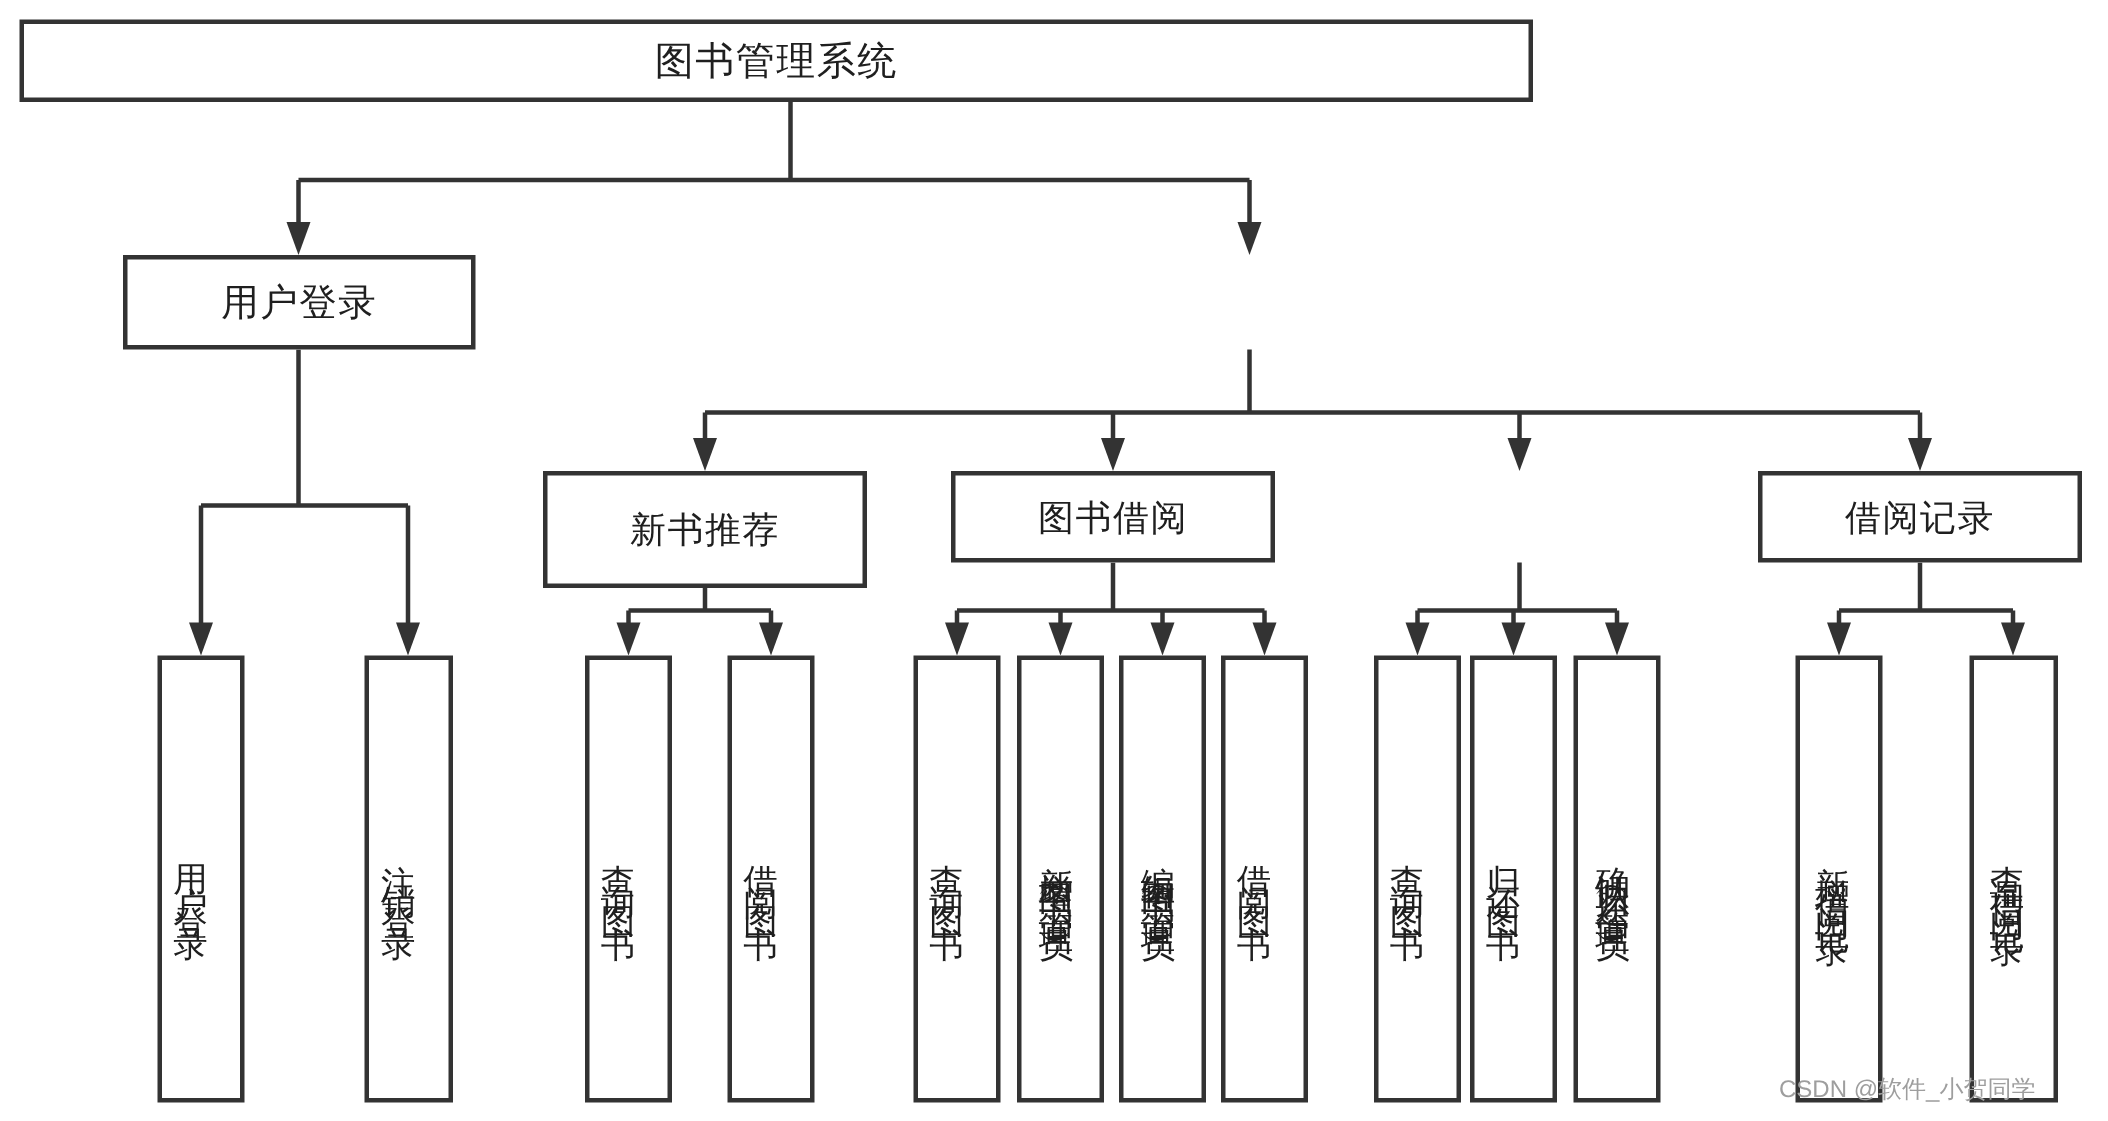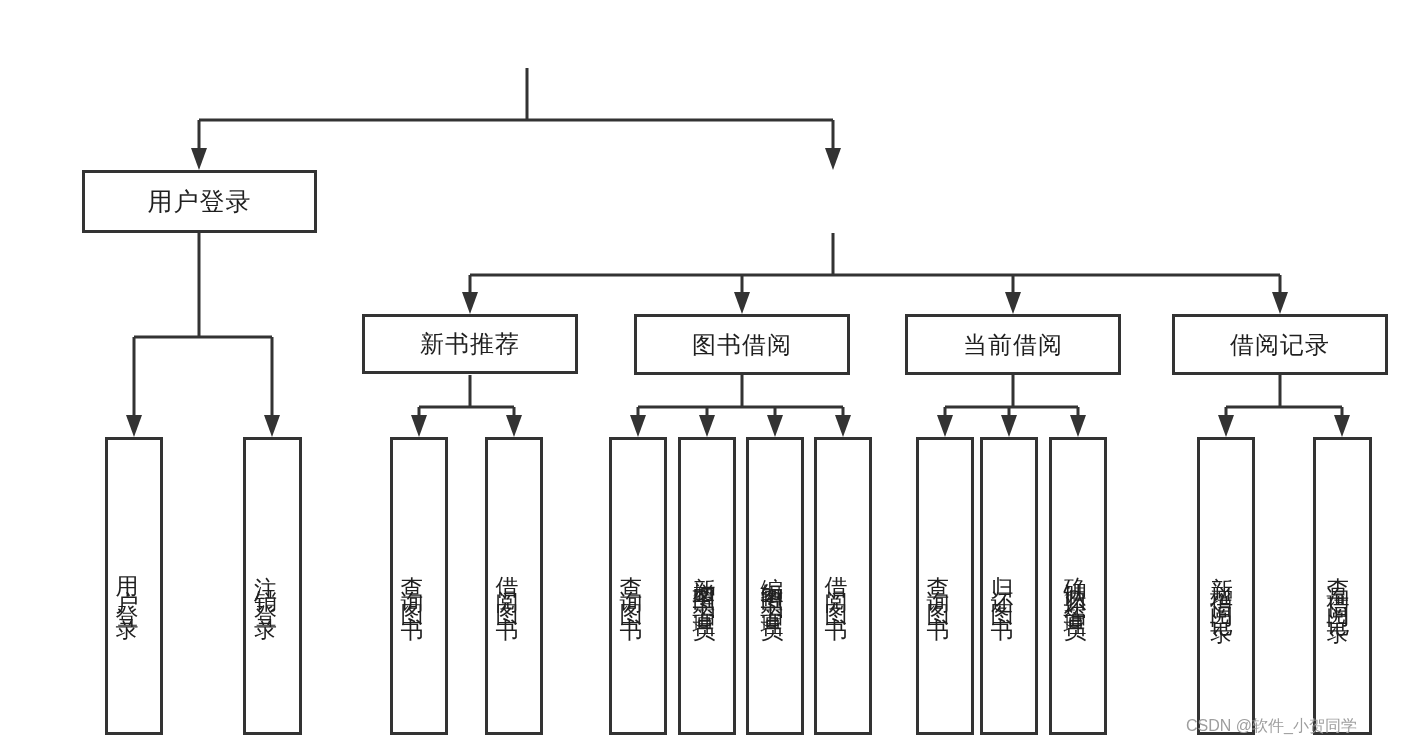--- a/index.html
+++ b/index.html
@@ -97,33 +97,33 @@
       <polygon points="767,415 783,415 775,437"></polygon>
       <polygon points="835,415 851,415 843,437"></polygon>
       <polygon points="937,415 953,415 945,437"></polygon>
       <polygon points="1001,415 1017,415 1009,437"></polygon>
       <polygon points="1070,415 1086,415 1078,437"></polygon>
       <polygon points="1218,415 1234,415 1226,437"></polygon>
       <polygon points="1334,415 1350,415 1342,437"></polygon>
     </g>
   </svg>
 
+  <div class="hbox root" style="left:13px; top:13px; width:1009px; height:55px;">
+    <span>图书管理系统</span>
+  </div>
 
   <div class="hbox" style="left:82px; top:170px; width:235px; height:63px;">
     <span>用户登录</span>
   </div>
 
-  <div class="hbox lvl3" style="left:362px; top:314px; width:216px; height:60px;">
+  <div class="hbox lvl3" style="left:362px; top:314px; width:216px; height:78px;">
     <span>新书推荐</span>
   </div>
   <div class="hbox lvl3" style="left:634px; top:314px; width:216px; height:61px;text-align:center;">
     <span>图书借阅</span>
-  </div>
-  <div class="hbox lvl3" style="left:905px; top:314px; width:216px; height:61px;">
-    <span>当前借阅</span>
   </div>
   <div class="hbox lvl3" style="left:1172px; top:314px; width:216px; height:61px;">
     <span>借阅记录</span>
   </div>
 
   <div class="leaf sp4" style="left:105px;">
     <span>用户登录</span>
   </div>
   <div class="leaf sp4" style="left:243px; width:59px;">
     <span>注销登录</span>

